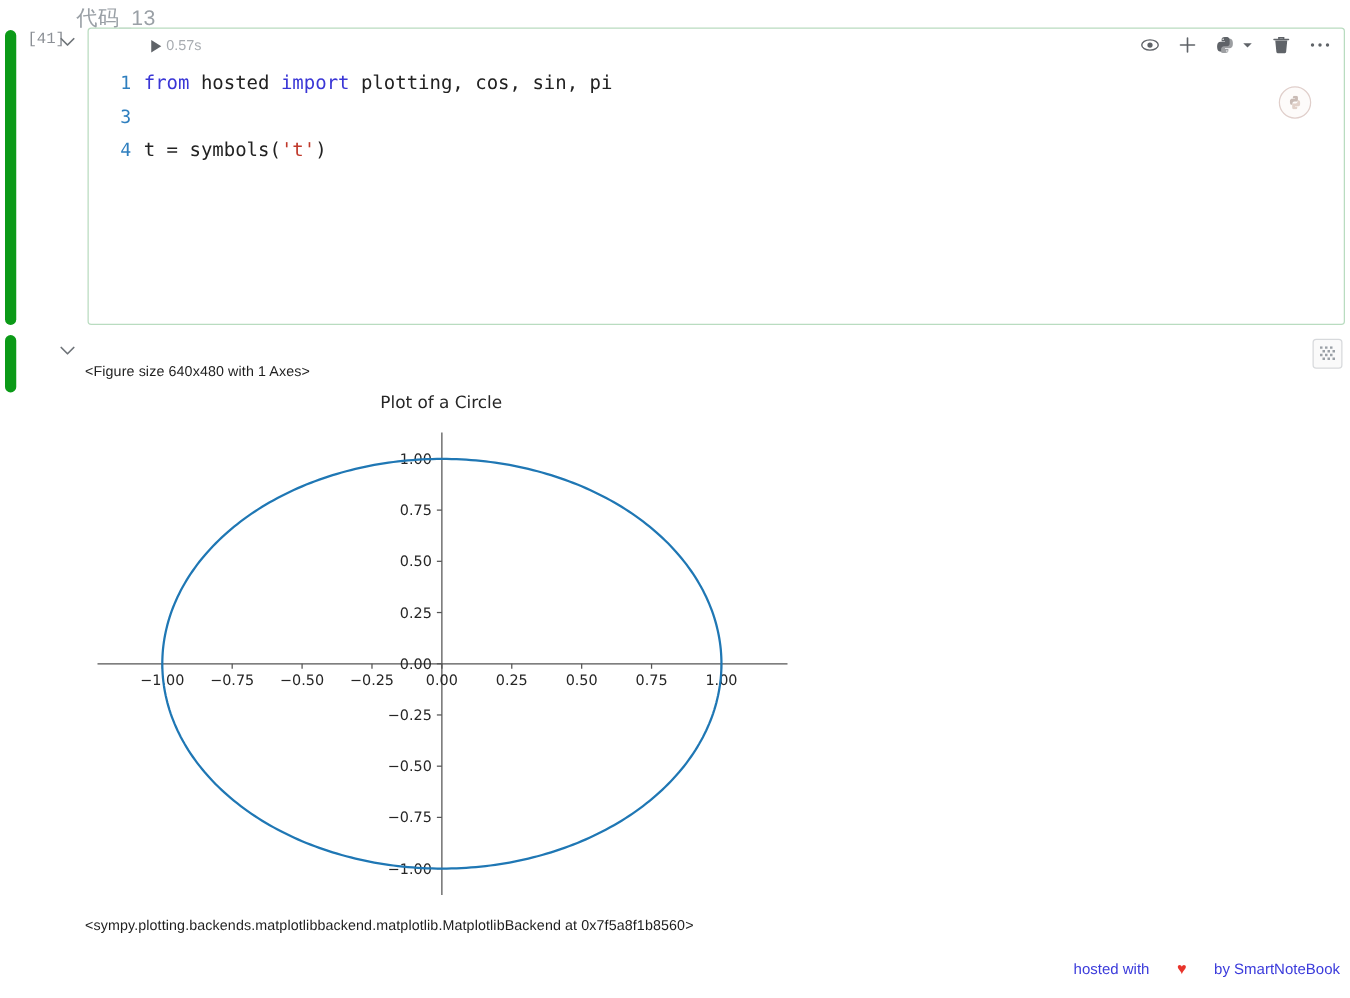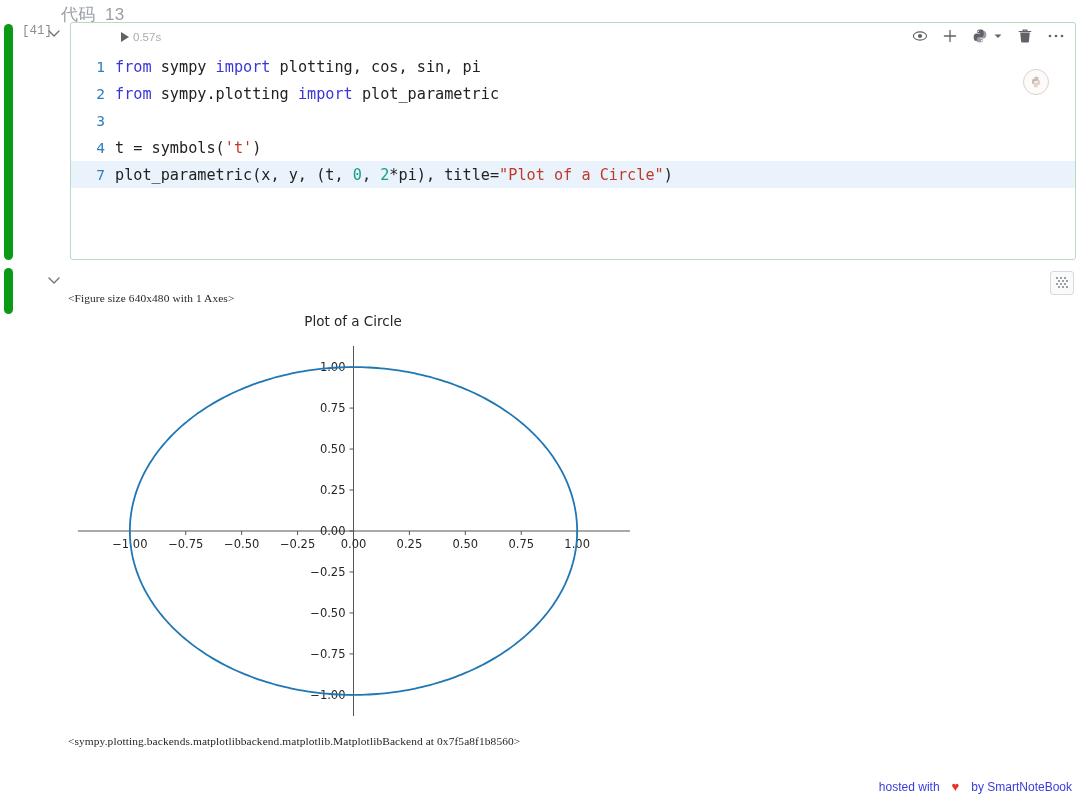--- a/index.html
+++ b/index.html
@@ -79,35 +79,35 @@
   
   #out-collapse-icon{
     position:absolute;right:6px;top:271px;width:22px;height:22px;
     border:1px solid #d7d9dc;border-radius:3px;background:#fafafa;
     display:flex;align-items:center;justify-content:center;
   }
   #out-collapse-icon svg{display:block;}
 
   .mono-out{
     position:absolute;left:68px;
-    font-family:Liberation Serif, serif;
+    font-family:Liberation Sans, sans-serif;
     font-size:11.4px;color:#1f1f1f;white-space:pre;letter-spacing:.1px;
   }
   #figure-repr{top:292px;}
   #backend-repr{top:735px;}
 
   
   #figure{position:absolute;left:70px;top:308px;width:640px;height:420px;}
   #figure svg{display:block;}
   .mpl-tick{font-family:"DejaVu Sans","Liberation Sans",sans-serif;font-size:11.5px;fill:#262626;}
   .mpl-title{font-family:"DejaVu Sans","Liberation Sans",sans-serif;font-size:13.5px;fill:#262626;}
 
   
   #footer{
-    position:absolute;right:8px;bottom:4px;display:flex;align-items:center;gap:12px;
+    position:absolute;right:8px;bottom:16px;display:flex;align-items:center;gap:22px;
     font-size:12px;color:#3b3bdb;
   }
   #footer .heart{color:#e8342b;font-size:13px;}
 </style>
 </head>
 <body>
 
 <div class="gutter-bar" id="bar-code"></div>
 <div class="gutter-bar" id="bar-out"></div>
 
@@ -175,25 +175,23 @@
   </div>
 
   <div id="kernel-badge">
     <svg class="inner" viewBox="0 0 10 12">
       <path d="M5 0C3.6 0 3.1.6 3.1 1.4v.9h2v.4H2.3c-.8 0-1.5.5-1.7 1.4-.2 1-.2 1.6 0 2.6.2.9.7 1.4 1.5 1.4h.7V6.8c0-.9.7-1.6 1.6-1.6h1.9c.7 0 1.3-.6 1.3-1.3V1.4C7.6.7 7 .1 6.3 0H5z" fill="#8b6f63"></path>
       <path d="M5.1 12c1.4 0 1.9-.6 1.9-1.4v-.9H5v-.4h2.8c.8 0 1.5-.5 1.7-1.4.2-1 .2-1.6 0-2.6-.2-.9-.7-1.4-1.5-1.4h-.7v1.3c0 .9-.7 1.6-1.6 1.6H3.8c-.7 0-1.3.6-1.3 1.3v2.5c0 .7.6 1.3 1.3 1.4h1.3z" fill="#c0a08f"></path>
     </svg>
   </div>
 
   <div id="code-area">
-    <div class="code-line"><span class="ln">1</span><span class="kw">from </span><span class="ct">sympy </span><span class="kw">import </span><span class="ct">plotting, cos, sin, pi</span></div>
-    <div class="code-line"><span class="ln">2</span><span class="kw">from </span><span class="ct">sympy.plotting </span><span class="kw">import </span><span class="ct">plot_parametric</span></div>
+    <div class="code-line"><span class="ln">1</span><span class="kw">from </span><span class="ct">hosted </span><span class="kw">import </span><span class="ct">plotting, cos, sin, pi</span></div>
     <div class="code-line"><span class="ln">3</span></div>
     <div class="code-line"><span class="ln">4</span><span class="ct">t = symbols(</span><span class="str">'t'</span><span class="ct">)</span></div>
-    <div class="code-line hl"><span class="ln">7</span><span class="ct">plot_parametric(x, y, (t, </span><span class="num">0</span><span class="ct">, </span><span class="num">2</span><span class="ct">*pi), title=</span><span class="str">"Plot of a Circle"</span><span class="ct">)</span></div>
   </div>
 </div>
 
 <div id="out-collapse-icon">
   <svg width="12" height="12" viewBox="0 0 12 12">
     <g fill="#9aa0a6">
       <rect x="0" y="0" width="2" height="2"></rect>
         <rect x="4" y="0" width="2" height="2"></rect>
         <rect x="8" y="0" width="2" height="2"></rect>
       <rect x="2" y="3" width="2" height="2"></rect>

